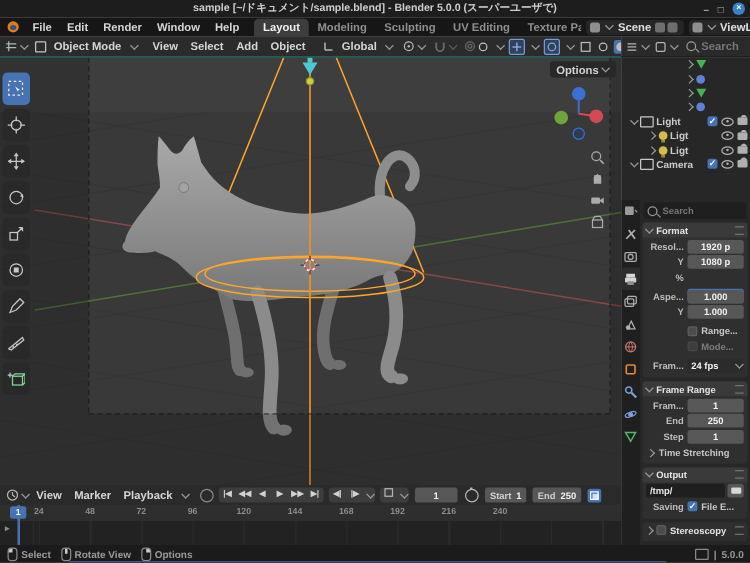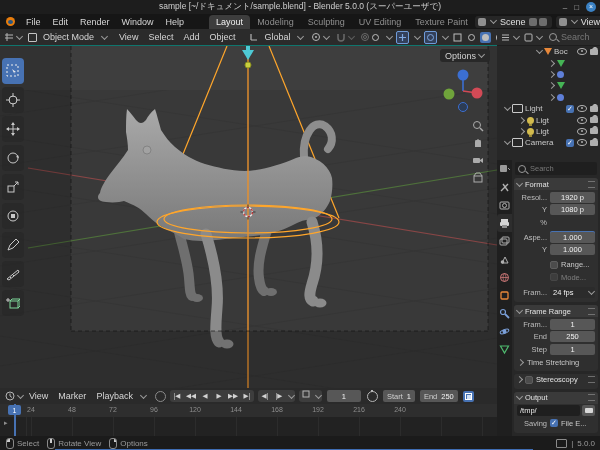--- a/index.html
+++ b/index.html
@@ -1,35 +1,35 @@
 <!DOCTYPE html>
 <html><head>
 <meta charset="utf-8">
 <style>
   html,body{margin:0;padding:0;background:#111;}
   #app{position:relative;width:600px;height:450px;overflow:hidden;background:#a3a3a3;
-       font-family:"Liberation Sans",sans-serif;color:#c8c8c8;font-size:9px;
+       font-family:"Liberation Sans",sans-serif;color:#c8c8c8;font-size:9px;font-weight:bold;
        -webkit-font-smoothing:antialiased;}
   .abs{position:absolute;}
   .cv{width:4px;height:4px;border-right:1px solid #9a9a9a;border-bottom:1px solid #9a9a9a;
       transform:rotate(45deg);display:inline-block;margin:0 1px 2px 3px;flex:0 0 auto;}
   .cr{width:4px;height:4px;border-right:1px solid #9a9a9a;border-bottom:1px solid #9a9a9a;
       transform:rotate(-45deg);display:inline-block;margin:0 3px 0 0;flex:0 0 auto;}
   
   #titlebar{left:0;top:0;width:600px;height:14px;background:#1d1d1d;color:#cfcfcf;
             font-size:8.5px;display:flex;align-items:center;justify-content:center;}
   #winbtns{position:absolute;right:4px;top:0;height:14px;display:flex;align-items:center;gap:7px;color:#b5b5b5;font-size:8px;}
   .closecircle{width:10px;height:10px;border-radius:50%;background:#3b82c4;color:#fff;
                font-size:7px;line-height:10px;text-align:center;}
   
   #topbar{left:0;top:14px;width:600px;height:15px;background:#161616;display:flex;align-items:center;}
   .logo{width:9px;height:9px;border-radius:50%;background:#e87d0d;margin:0 5px 0 6px;flex:0 0 auto;position:relative;}
   .logo::after{content:"";position:absolute;left:2px;top:2.5px;width:5px;height:4px;border-radius:50%;background:#265787;}
   .menuitem{padding:0 6px;color:#d6d6d6;}
-  #wstabs{display:flex;align-items:center;height:15px;width:262px;overflow:hidden;margin-left:19px;flex:0 0 auto;}
+  #wstabs{display:flex;align-items:center;height:15px;width:262px;overflow:hidden;margin-left:6px;flex:0 0 auto;}
   .wstab{padding:2px 7px;color:#8f8f8f;white-space:nowrap;border-radius:4px 4px 0 0;}
   .wstab.active{background:#3d3d3d;color:#f0f0f0;}
   .idgroup{display:flex;align-items:center;background:#262626;border-radius:3px;height:12px;
            padding:0 3px;margin-left:4px;color:#e0e0e0;}
   .miniico{width:8px;height:8px;background:#8f8f8f;border-radius:2px;display:inline-block;margin-right:2px;}
   .miniico.dark{background:#6e6e6e;}
   
   #vheader{left:0;top:29px;width:497px;height:17px;background:#2b2b2b;display:flex;align-items:center;
            border-bottom:1px solid #0f766e;box-sizing:border-box;}
   .hico{width:11px;height:11px;display:inline-flex;align-items:center;justify-content:center;flex:0 0 auto;}
@@ -275,28 +275,20 @@
       <svg width="9" height="9">
           <rect x="1" y="1" width="7" height="7" rx="1" stroke="#b5b5b5" fill="none"></rect>
         </svg>
     </span>
       <span class="cv"></span>
     <span class="mag" style="margin-left:6px;"></span>
     <span class="searchtxt">Search</span>
   </div>
 
   <div id="outliner" class="abs">
-    <div class="orow" style="padding-left:40px;">
-      <span class="cv" style="margin:0 2px 2px 0;"></span>
-        <span class="tri-o"></span>
-      <span class="lbl">Boc</span>
-        <span class="spacer"></span>
-      <span class="i-eye"></span>
-        <span class="i-cam"></span>
-    </div>
     <div class="orow" style="padding-left:52px;">
       <span class="cr"></span>
         <span class="tri-g"></span>
     </div>
     <div class="orow" style="padding-left:52px;">
       <span class="cr"></span>
         <span class="dot-b"></span>
     </div>
     <div class="orow" style="padding-left:52px;">
       <span class="cr"></span>
@@ -641,44 +633,44 @@
           <span class="plabel">Step</span>
         <span class="pbox">1</span>
         </div>
       <div class="subhead">
         <span class="cr" style="margin-right:4px;"></span>
           <span>Time Stretching</span>
       </div>
     </div>
 
     <div class="section">
+      <div class="sechead">
+        <span class="cv" style="margin:0 3px 2px 0;"></span>
+        <span>Output</span>
+          <span class="flx"></span>
+        <span class="burger"></span>
+      </div>
+      <div class="prow">
+        <span class="pathfield">/tmp/</span>
+        <span class="folderbtn"></span>
+      </div>
+      <div class="prow">
+        <span class="plabel">Saving</span>
+        <span class="chk on">✓</span>
+        <span>File E...</span>
+      </div>
+    </div>
+
+    <div class="section">
       <div class="sechead" style="background:#2f2f2f;">
         <span class="cr" style="margin-right:3px;"></span>
         <span class="chk off"></span>
         <span>Stereoscopy</span>
           <span class="flx"></span>
         <span class="burger"></span>
-      </div>
-    </div>
-
-    <div class="section">
-      <div class="sechead">
-        <span class="cv" style="margin:0 3px 2px 0;"></span>
-        <span>Output</span>
-          <span class="flx"></span>
-        <span class="burger"></span>
-      </div>
-      <div class="prow">
-        <span class="pathfield">/tmp/</span>
-        <span class="folderbtn"></span>
-      </div>
-      <div class="prow">
-        <span class="plabel">Saving</span>
-        <span class="chk on">✓</span>
-        <span>File E...</span>
       </div>
     </div>
   </div>
 
   <div id="timeline" class="abs">
     <div id="tlheader">
       <span class="hico">
         <svg width="10" height="10">
             <circle cx="5" cy="5" r="4" stroke="#b5b5b5" fill="none"></circle>
             <path d="M5 2.5V5l2 1.5" stroke="#b5b5b5" fill="none"></path>

